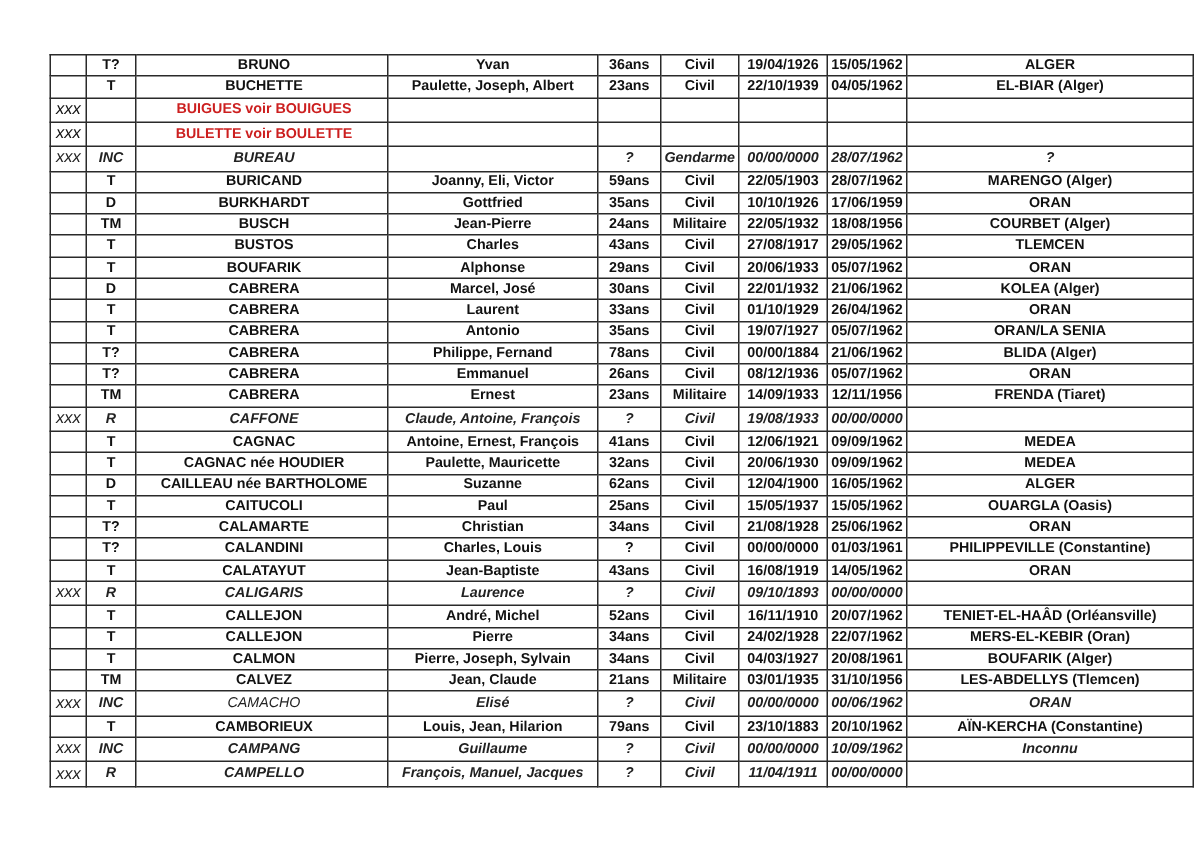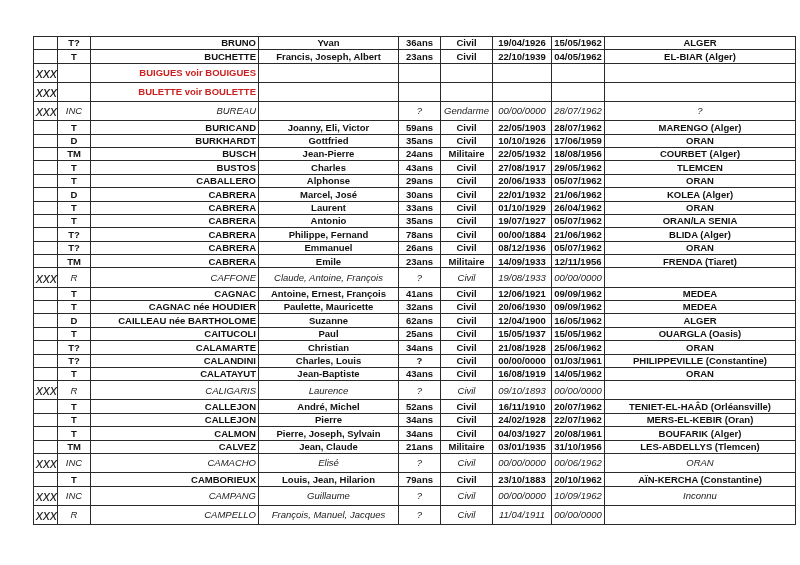--- a/index.html
+++ b/index.html
@@ -30,30 +30,30 @@
     line-height: 1;
     font-weight: bold;
     color: #111111;
     text-align: center;
     vertical-align: middle;
     padding: 0 2px;
     overflow: hidden;
     white-space: nowrap;
   }
   table.registry td.c-surname {
-    text-align: right;
+    text-align: center;
     padding-left: 5px;
   }
   table.registry td.c-flag {
     font-weight: normal;
     font-style: italic;
-    font-size: 14px;
+    font-size: 11px;
   }
   tr.v-italic td {
-    font-weight: normal;
+    font-weight: bold;
     font-style: italic;
     color: #222222;
   }
   tr.v-italic td.surname-bold {
     font-weight: normal;
   }
   tr.v-red td.c-surname {
     color: var(--red, #cc1f1f);
   }
 </style>
@@ -82,21 +82,21 @@
           <td class="c-age">36ans</td>
           <td class="c-status">Civil</td>
           <td class="c-birth">19/04/1926</td>
           <td class="c-death">15/05/1962</td>
           <td class="c-place">ALGER</td>
         </tr>
         <tr>
           <td class="c-flag"></td>
           <td class="c-type">T</td>
           <td class="c-surname">BUCHETTE</td>
-          <td class="c-firstname">Francis, Joseph, Albert</td>
+          <td class="c-firstname">Paulette, Joseph, Albert</td>
           <td class="c-age">23ans</td>
           <td class="c-status">Civil</td>
           <td class="c-birth">22/10/1939</td>
           <td class="c-death">04/05/1962</td>
           <td class="c-place">EL-BIAR (Alger)</td>
         </tr>
         <tr class="v-red">
           <td class="c-flag">xxx</td>
           <td class="c-type"></td>
           <td class="c-surname">BUIGUES voir BOUIGUES</td>
@@ -169,21 +169,21 @@
           <td class="c-firstname">Charles</td>
           <td class="c-age">43ans</td>
           <td class="c-status">Civil</td>
           <td class="c-birth">27/08/1917</td>
           <td class="c-death">29/05/1962</td>
           <td class="c-place">TLEMCEN</td>
         </tr>
         <tr>
           <td class="c-flag"></td>
           <td class="c-type">T</td>
-          <td class="c-surname">CABALLERO</td>
+          <td class="c-surname">BOUFARIK</td>
           <td class="c-firstname">Alphonse</td>
           <td class="c-age">29ans</td>
           <td class="c-status">Civil</td>
           <td class="c-birth">20/06/1933</td>
           <td class="c-death">05/07/1962</td>
           <td class="c-place">ORAN</td>
         </tr>
         <tr>
           <td class="c-flag"></td>
           <td class="c-type">D</td>
@@ -236,21 +236,21 @@
           <td class="c-age">26ans</td>
           <td class="c-status">Civil</td>
           <td class="c-birth">08/12/1936</td>
           <td class="c-death">05/07/1962</td>
           <td class="c-place">ORAN</td>
         </tr>
         <tr>
           <td class="c-flag"></td>
           <td class="c-type">TM</td>
           <td class="c-surname">CABRERA</td>
-          <td class="c-firstname">Emile</td>
+          <td class="c-firstname">Ernest</td>
           <td class="c-age">23ans</td>
           <td class="c-status">Militaire</td>
           <td class="c-birth">14/09/1933</td>
           <td class="c-death">12/11/1956</td>
           <td class="c-place">FRENDA (Tiaret)</td>
         </tr>
         <tr class="v-italic">
           <td class="c-flag">xxx</td>
           <td class="c-type">R</td>
           <td class="c-surname">CAFFONE</td>

